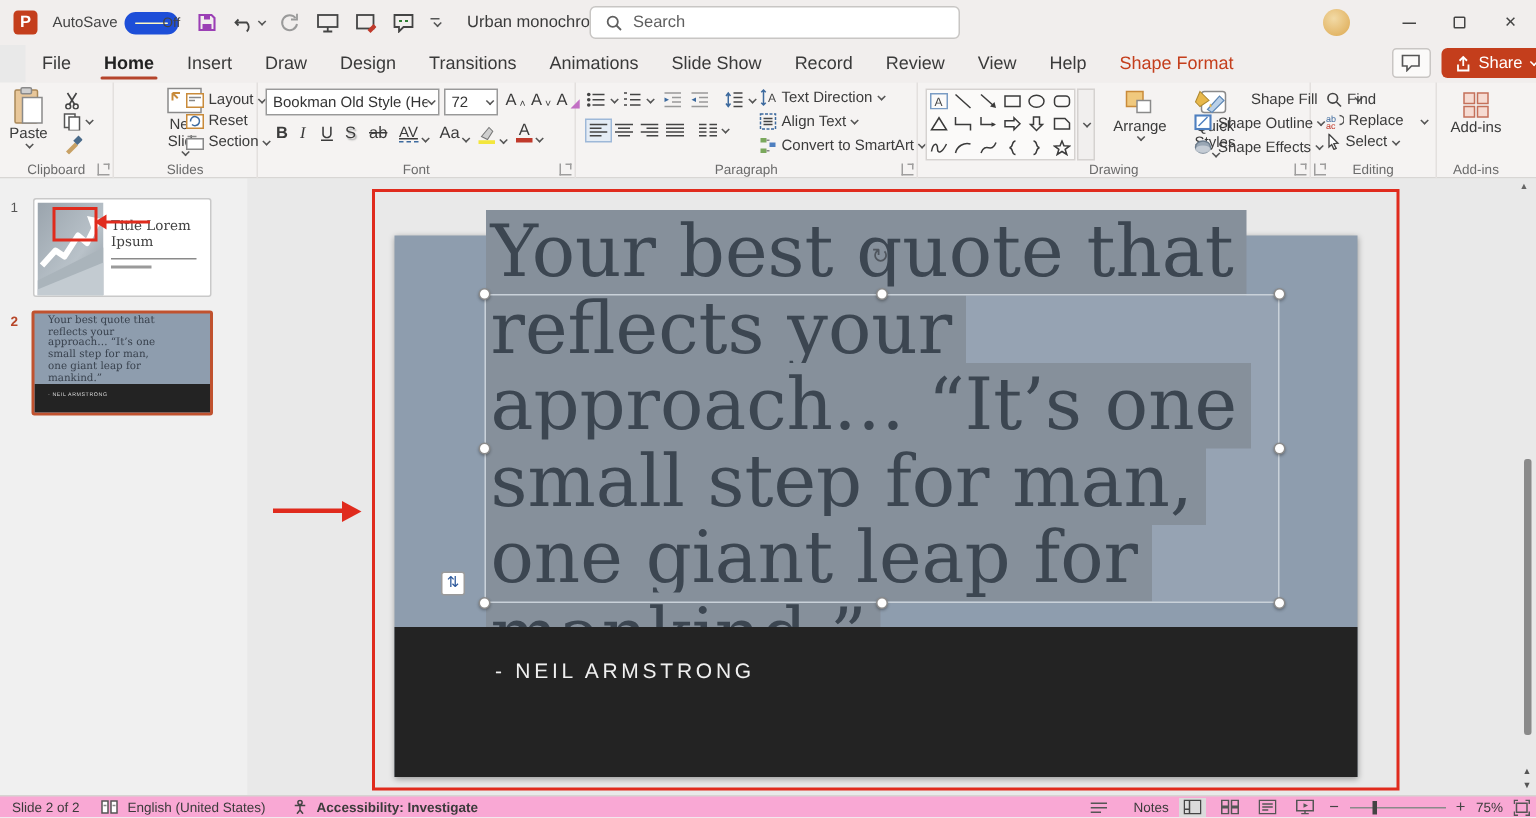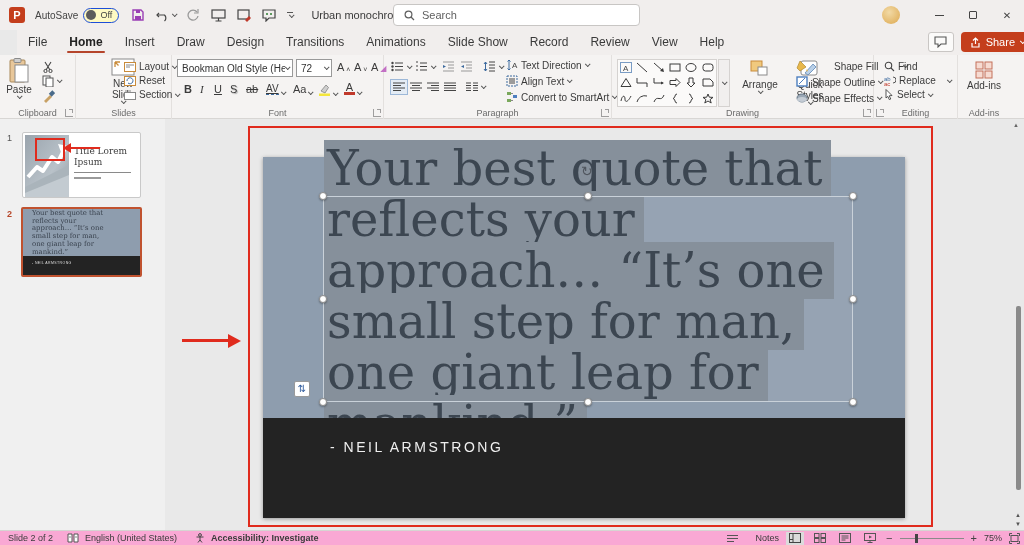--- a/index.html
+++ b/index.html
@@ -5,21 +5,21 @@
   * { margin:0; padding:0; box-sizing:border-box; }
   html,body { width:1024px; height:545px; overflow:hidden; }
   body { font-family:"Liberation Sans", sans-serif; font-size:11px; color:#333; }
   .app { position:relative; width:1024px; height:545px; background:#E9E9E9; overflow:hidden; }
 
   
   .titlebar { position:absolute; left:0; top:0; width:1024px; height:30px; background:#F1EEED; display:flex; align-items:center; }
   .ppt-logo { width:16px; height:16px; margin-left:9px; border-radius:3px; background:#C43E1C; color:#fff; font-size:11px; font-weight:bold; text-align:center; line-height:16px; }
   .autosave { display:flex; align-items:center; margin-left:10px; gap:5px; }
   .autosave-label { font-size:10px; color:#444; }
-  .pill { width:36px; height:15px; border:1px solid #1d4ed8; border-radius:8px; display:flex; align-items:center; padding:0 4px 0 2px; gap:4px; background:#fef9c3; }
+  .pill { width:36px; height:15px; border:7px solid #1d4ed8; border-radius:8px; display:flex; align-items:center; padding:0 4px 0 14px; gap:4px; background:#fef9c3; }
   .knob { width:10px; height:10px; border-radius:50%; background:#5c5c5c; }
   .pill-state { font-size:9px; color:#444; }
   .qat { display:flex; align-items:center; gap:11px; margin-left:12px; }
   .qat .chev { margin-left:2px; }
   .doc-title { margin-left:18px; font-size:11px; color:#3a3a3a; white-space:nowrap; }
   .searchbox { position:absolute; left:393px; top:4px; width:247px; height:22px; background:#fff; border:1px solid #C8C6C4; border-radius:4px; display:flex; align-items:center; gap:7px; padding-left:10px; color:#5f5f5f; }
   .tb-right { position:absolute; right:0; top:0; height:30px; display:flex; align-items:center; gap:0; }
   .avatar { width:18px; height:18px; border-radius:50%; background:radial-gradient(circle at 40% 35%, #F2DAA6, #DDA84F); margin-right:22px; }
   .winbtn { width:34px; height:30px; display:flex; align-items:center; justify-content:center; color:#444; font-size:10px; }
   .min-glyph { display:inline-block; width:9px; border-top:1px solid #444; }
@@ -190,20 +190,21 @@
     <span class="tab">Insert</span>
     <span class="tab">Draw</span>
     <span class="tab">Design</span>
     <span class="tab">Transitions</span>
     <span class="tab">Animations</span>
     <span class="tab">Slide Show</span>
     <span class="tab">Record</span>
     <span class="tab">Review</span>
     <span class="tab">View</span>
     <span class="tab">Help</span>
+    <span class="tab contextual">Shape Format</span>
     <div class="tabrow-right">
       <span class="cmtbtn">
         <svg class="ic" width="13" height="12" viewBox="0 0 13 12">
             <path d="M1 1 h11 v7 h-5 l-3 3 v-3 h-3 z" fill="none" stroke="#555" stroke-width="1.1"></path>
           </svg>
       </span>
       <span class="sharebtn">
         <svg class="ic" width="11" height="11" viewBox="0 0 11 11">
             <path d="M5.5 7 V1.5 M3 3.5 L5.5 1 L8 3.5" fill="none" stroke="#fff" stroke-width="1.2"></path>
             <path d="M2 6 v4 h7 v-4" fill="none" stroke="#fff" stroke-width="1.2"></path>

